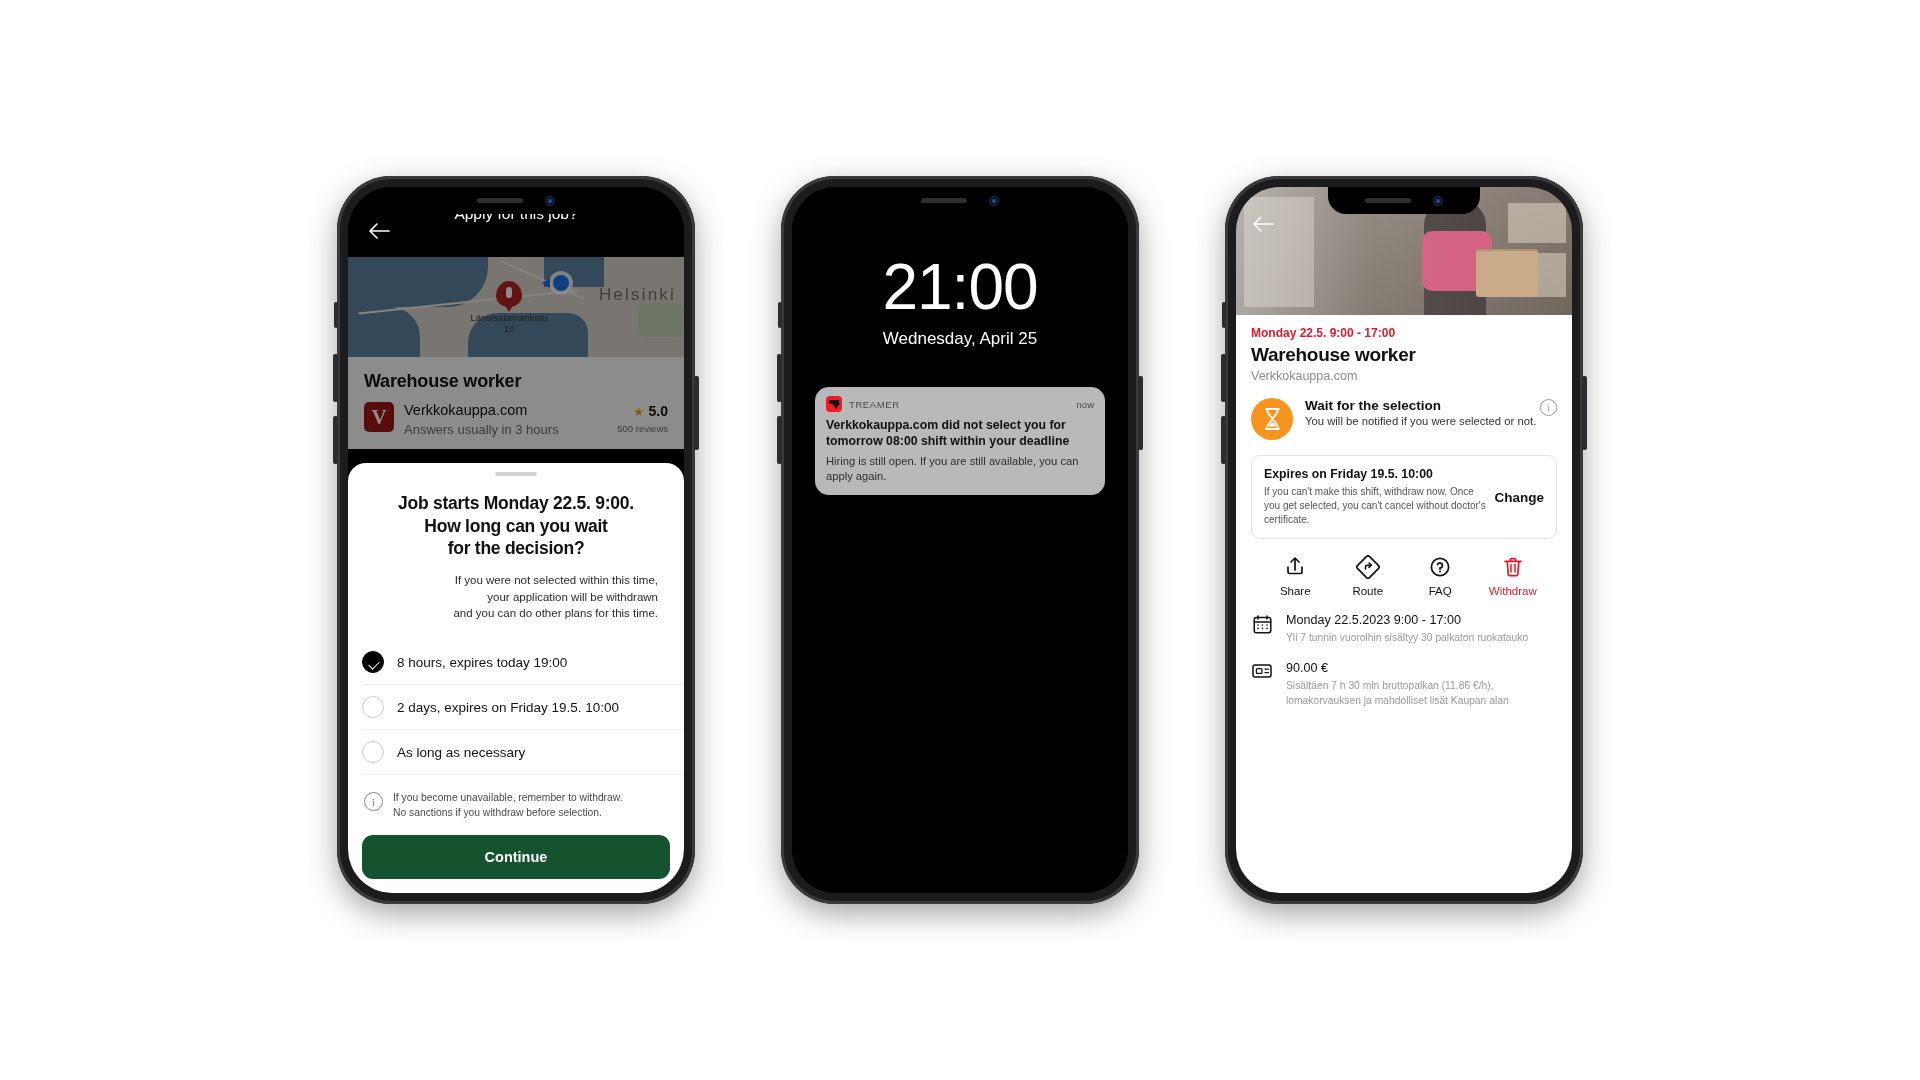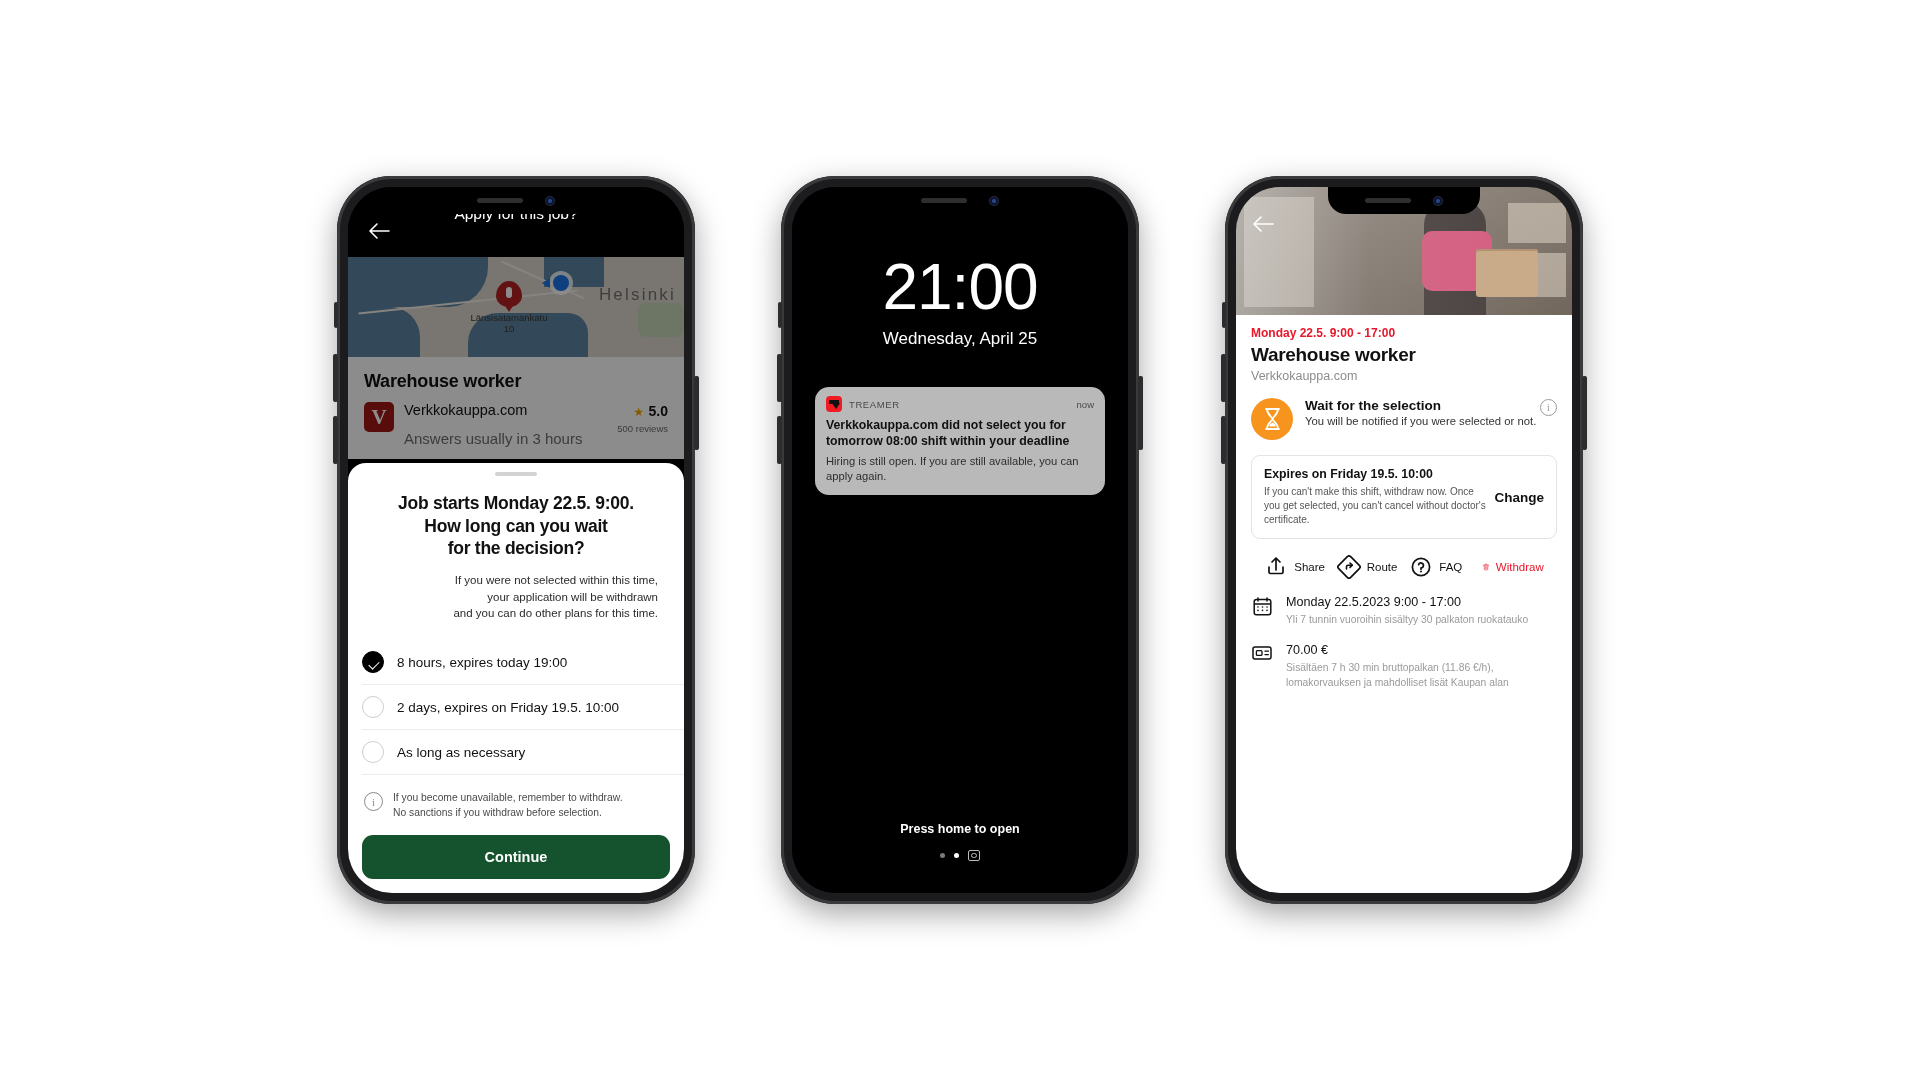--- a/index.html
+++ b/index.html
@@ -50,21 +50,21 @@
        box-shadow:0 0 0 4px rgba(255,255,255,.85);}
   .bluedot::before{content:"";position:absolute;left:-11px;top:3px;border-top:5px solid transparent;
        border-bottom:5px solid transparent;border-right:8px solid #1a73e8;}
   .map-city{position:absolute;right:8px;top:28px;color:#737373;font-size:17px;letter-spacing:2.2px;}
   .joblist{background:#fff;padding:14px 16px 12px 16px;}
   .job-title{font-size:18px;font-weight:700;color:#111;margin:0 0 10px 0;letter-spacing:-.2px;}
   .job-row{display:flex;align-items:flex-start;gap:10px;}
   .logo-v{width:30px;height:30px;border-radius:5px;background:#a01717;color:#fff;font-weight:800;
           font-size:21px;display:flex;align-items:center;justify-content:center;flex:0 0 auto;font-family:"Liberation Serif",serif;}
   .job-company{font-size:14.5px;color:#111;}
-  .job-sub{font-size:15px;color:#6e6e6e;margin-top:12px;}
+  .job-sub{font-size:13px;color:#6e6e6e;margin-top:4px;}
   .job-rating{margin-left:auto;text-align:right;}
   .rate-val{font-size:14px;font-weight:700;color:#111;}
   .rate-star{color:#f0a500;font-size:12px;}
   .rate-cnt{font-size:9.5px;color:#6e6e6e;margin-top:3px;}
   .dimmer{position:absolute;left:0;right:0;top:52px;bottom:0;background:rgba(0,0,0,.45);z-index:25;}
 
   .sheet{position:absolute;left:0;right:0;bottom:0;background:#fff;border-radius:18px 18px 0 0;z-index:30;
          padding:9px 0 0 0;display:flex;flex-direction:column;}
   .grabber{width:42px;height:4px;border-radius:2px;background:#d3d3d3;margin:0 auto 16px auto;}
   .sheet-h{font-size:17.5px;font-weight:700;color:#111;text-align:center;line-height:1.3;padding:0 22px;letter-spacing:-.25px;}
@@ -126,21 +126,21 @@
              display:flex;align-items:center;justify-content:center;}
   .wait-h{font-size:13.5px;font-weight:700;color:#111;}
   .wait-p{font-size:11.3px;color:#333;line-height:1.35;margin-top:1px;padding-right:20px;}
   .info-i{position:absolute;right:0;top:1px;width:15px;height:15px;border-radius:50%;border:1.2px solid #9a9a9a;
           color:#9a9a9a;font-size:10px;display:flex;align-items:center;justify-content:center;font-family:"Liberation Serif",serif;}
   .card{margin:15px 0 0 0;border:1px solid #e3e3e3;border-radius:9px;padding:11px 12px;display:flex;align-items:center;gap:8px;}
   .card-h{font-size:12.3px;font-weight:700;color:#111;}
   .card-p{font-size:10px;color:#555;line-height:1.4;margin-top:4px;}
   .card-change{font-size:13.5px;font-weight:700;color:#111;white-space:nowrap;cursor:pointer;}
   .acts{display:flex;justify-content:space-around;align-items:flex-start;margin-top:16px;padding:0 8px;}
-  .act{display:flex;flex-direction:row;align-items:center;gap:6px;cursor:pointer;width:62px;}
+  .act{display:flex;flex-direction:column;align-items:center;gap:6px;cursor:pointer;width:62px;}
   .act-lb{font-size:11.5px;color:#111;}
   .act.red .act-lb{color:#e8162a;}
   .rows{margin-top:16px;border-top:0;}
   .row{display:flex;gap:13px;align-items:flex-start;padding:0 0 16px 0;}
   .row-ico{width:22px;flex:0 0 auto;display:flex;justify-content:center;padding-top:2px;}
   .row-t{font-size:12.6px;color:#111;}
   .row-s{font-size:10.3px;color:#9a9a9a;line-height:1.4;margin-top:4px;}
 </style>
 </head>
 <body>
@@ -266,28 +266,20 @@
           <div class="nf-title">
             <span>Verkkokauppa.com did not select you for</span><br>
             <span>tomorrow 08:00 shift within your deadline</span>
           </div>
           <div class="nf-body">
             <span>Hiring is still open. If you are still available, you can</span><br>
             <span>apply again.</span>
           </div>
         </div>
 
-        <div class="lock-foot">
-          <div class="lock-press">Press home to open</div>
-          <div class="lock-dots">
-            <div class="ld"></div>
-            <div class="ld on"></div>
-            <div class="ld-cam"></div>
-          </div>
-        </div>
       </div>
     </div>
   </div>
 
   <div class="phone">
     <div class="btn-side b-mute"></div>
     <div class="btn-side b-up"></div>
     <div class="btn-side b-dn"></div>
     <div class="btn-side b-pw"></div>
     <div class="screen">
@@ -399,21 +391,21 @@
             </div>
             <div class="row">
               <div class="row-ico">
                 <svg width="20" height="16" viewBox="0 0 20 16">
                   <rect x="1" y="2" width="18" height="12" rx="2" stroke="#111" stroke-width="1.5" fill="none"></rect>
                   <rect x="4.4" y="5.6" width="5.6" height="4.8" rx="1" stroke="#111" stroke-width="1.3" fill="none"></rect>
                   <path d="M13 6.2 H16.4 M13 9.6 H16.4" stroke="#111" stroke-width="1.3" stroke-linecap="round"></path>
                 </svg>
               </div>
               <div>
-                <div class="row-t">70.00 €</div>
+                <div class="row-t">90.00 €</div>
                 <div class="row-s">Sisältäen 7 h 30 min bruttopalkan (11.86 €/h), lomakorvauksen ja mahdolliset lisät Kaupan alan</div>
               </div>
             </div>
           </div>
         </div>
       </div>
     </div>
   </div>
 
 </div>

